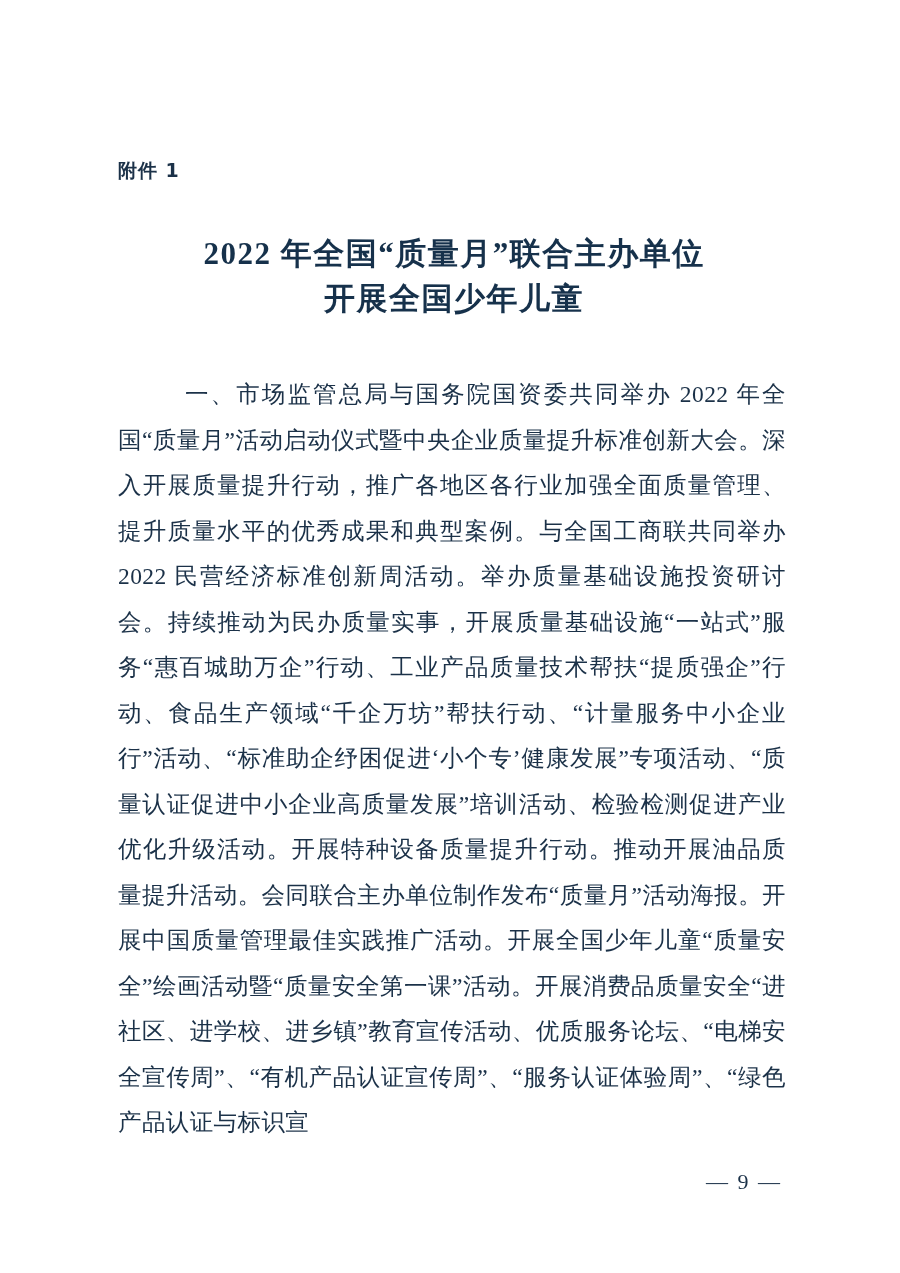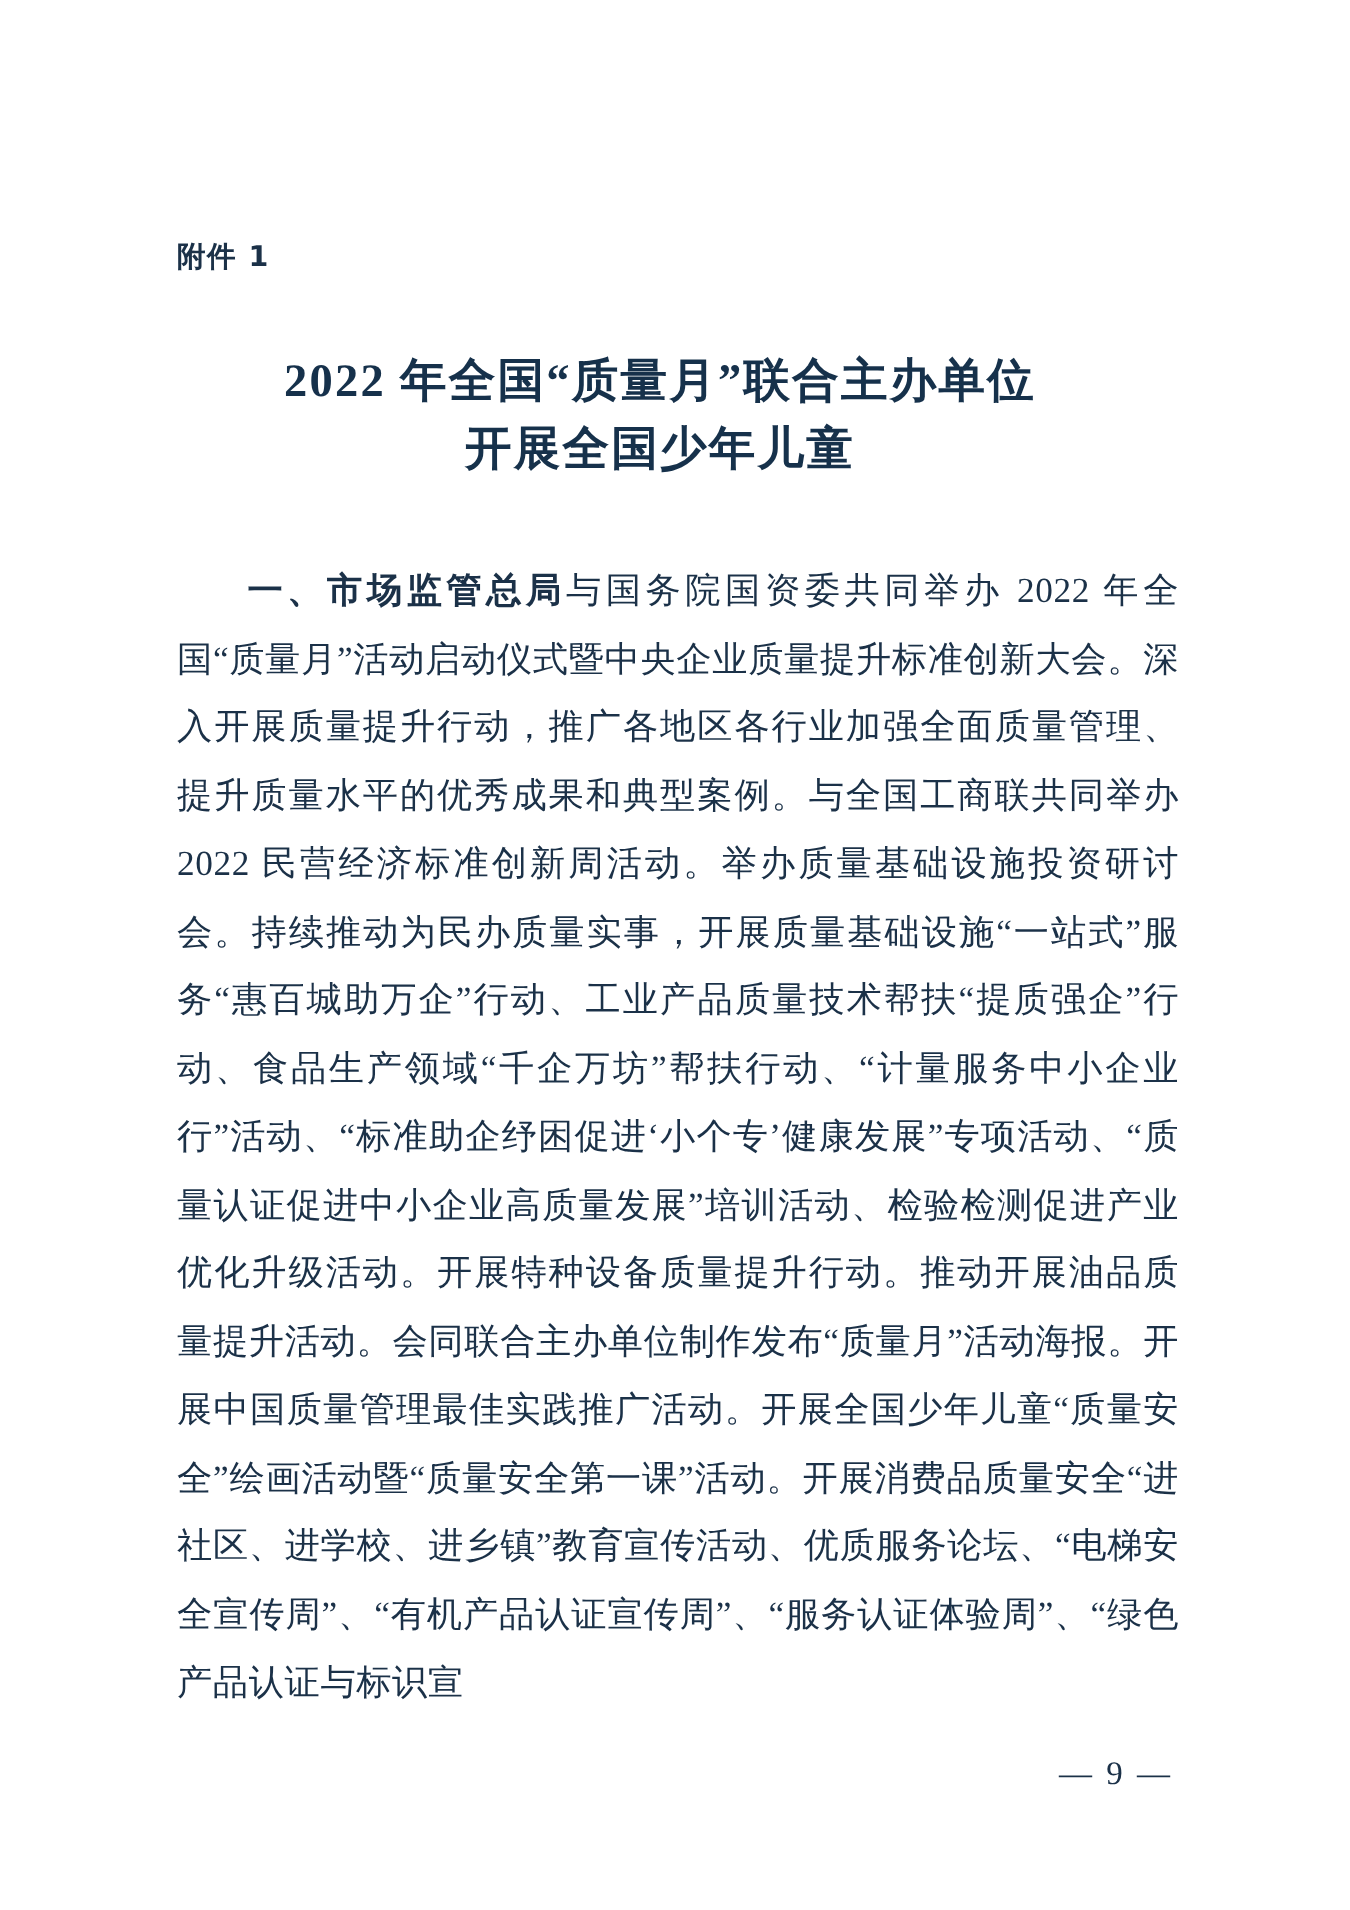--- a/index.html
+++ b/index.html
@@ -27,21 +27,21 @@
     left: 118px;
     font-family: "DejaVu Sans", "Liberation Sans", sans-serif;
     font-size: 19px;
     font-weight: 700;
     letter-spacing: 1px;
     color: #1b3148;
   }
   .doc-title {
     position: absolute;
     top: 232px;
-    left: 108px;
+    left: 122px;
     width: 664px;
     text-align: center;
     font-family: "Liberation Serif", "DejaVu Serif", serif;
     font-size: 31px;
     font-weight: 700;
     color: #16314b;
     line-height: 1.45;
     letter-spacing: 1.5px;
   }
   .doc-title .line {
@@ -58,21 +58,22 @@
     color: #1b3148;
     text-align: justify;
     text-justify: inter-ideograph;
     letter-spacing: 0.4px;
   }
   .body-text p {
     margin: 0;
     text-indent: 2em;
   }
   .body-text .lead {
-    font-weight: 700;
+    font-weight: 400;
+    margin-left: 20px;
   }
   .page-number {
     position: absolute;
     bottom: 78px;
     right: 118px;
     font-size: 22px;
     color: #1b3148;
     letter-spacing: 2px;
     font-family: "Liberation Serif", "DejaVu Serif", serif;
   }

